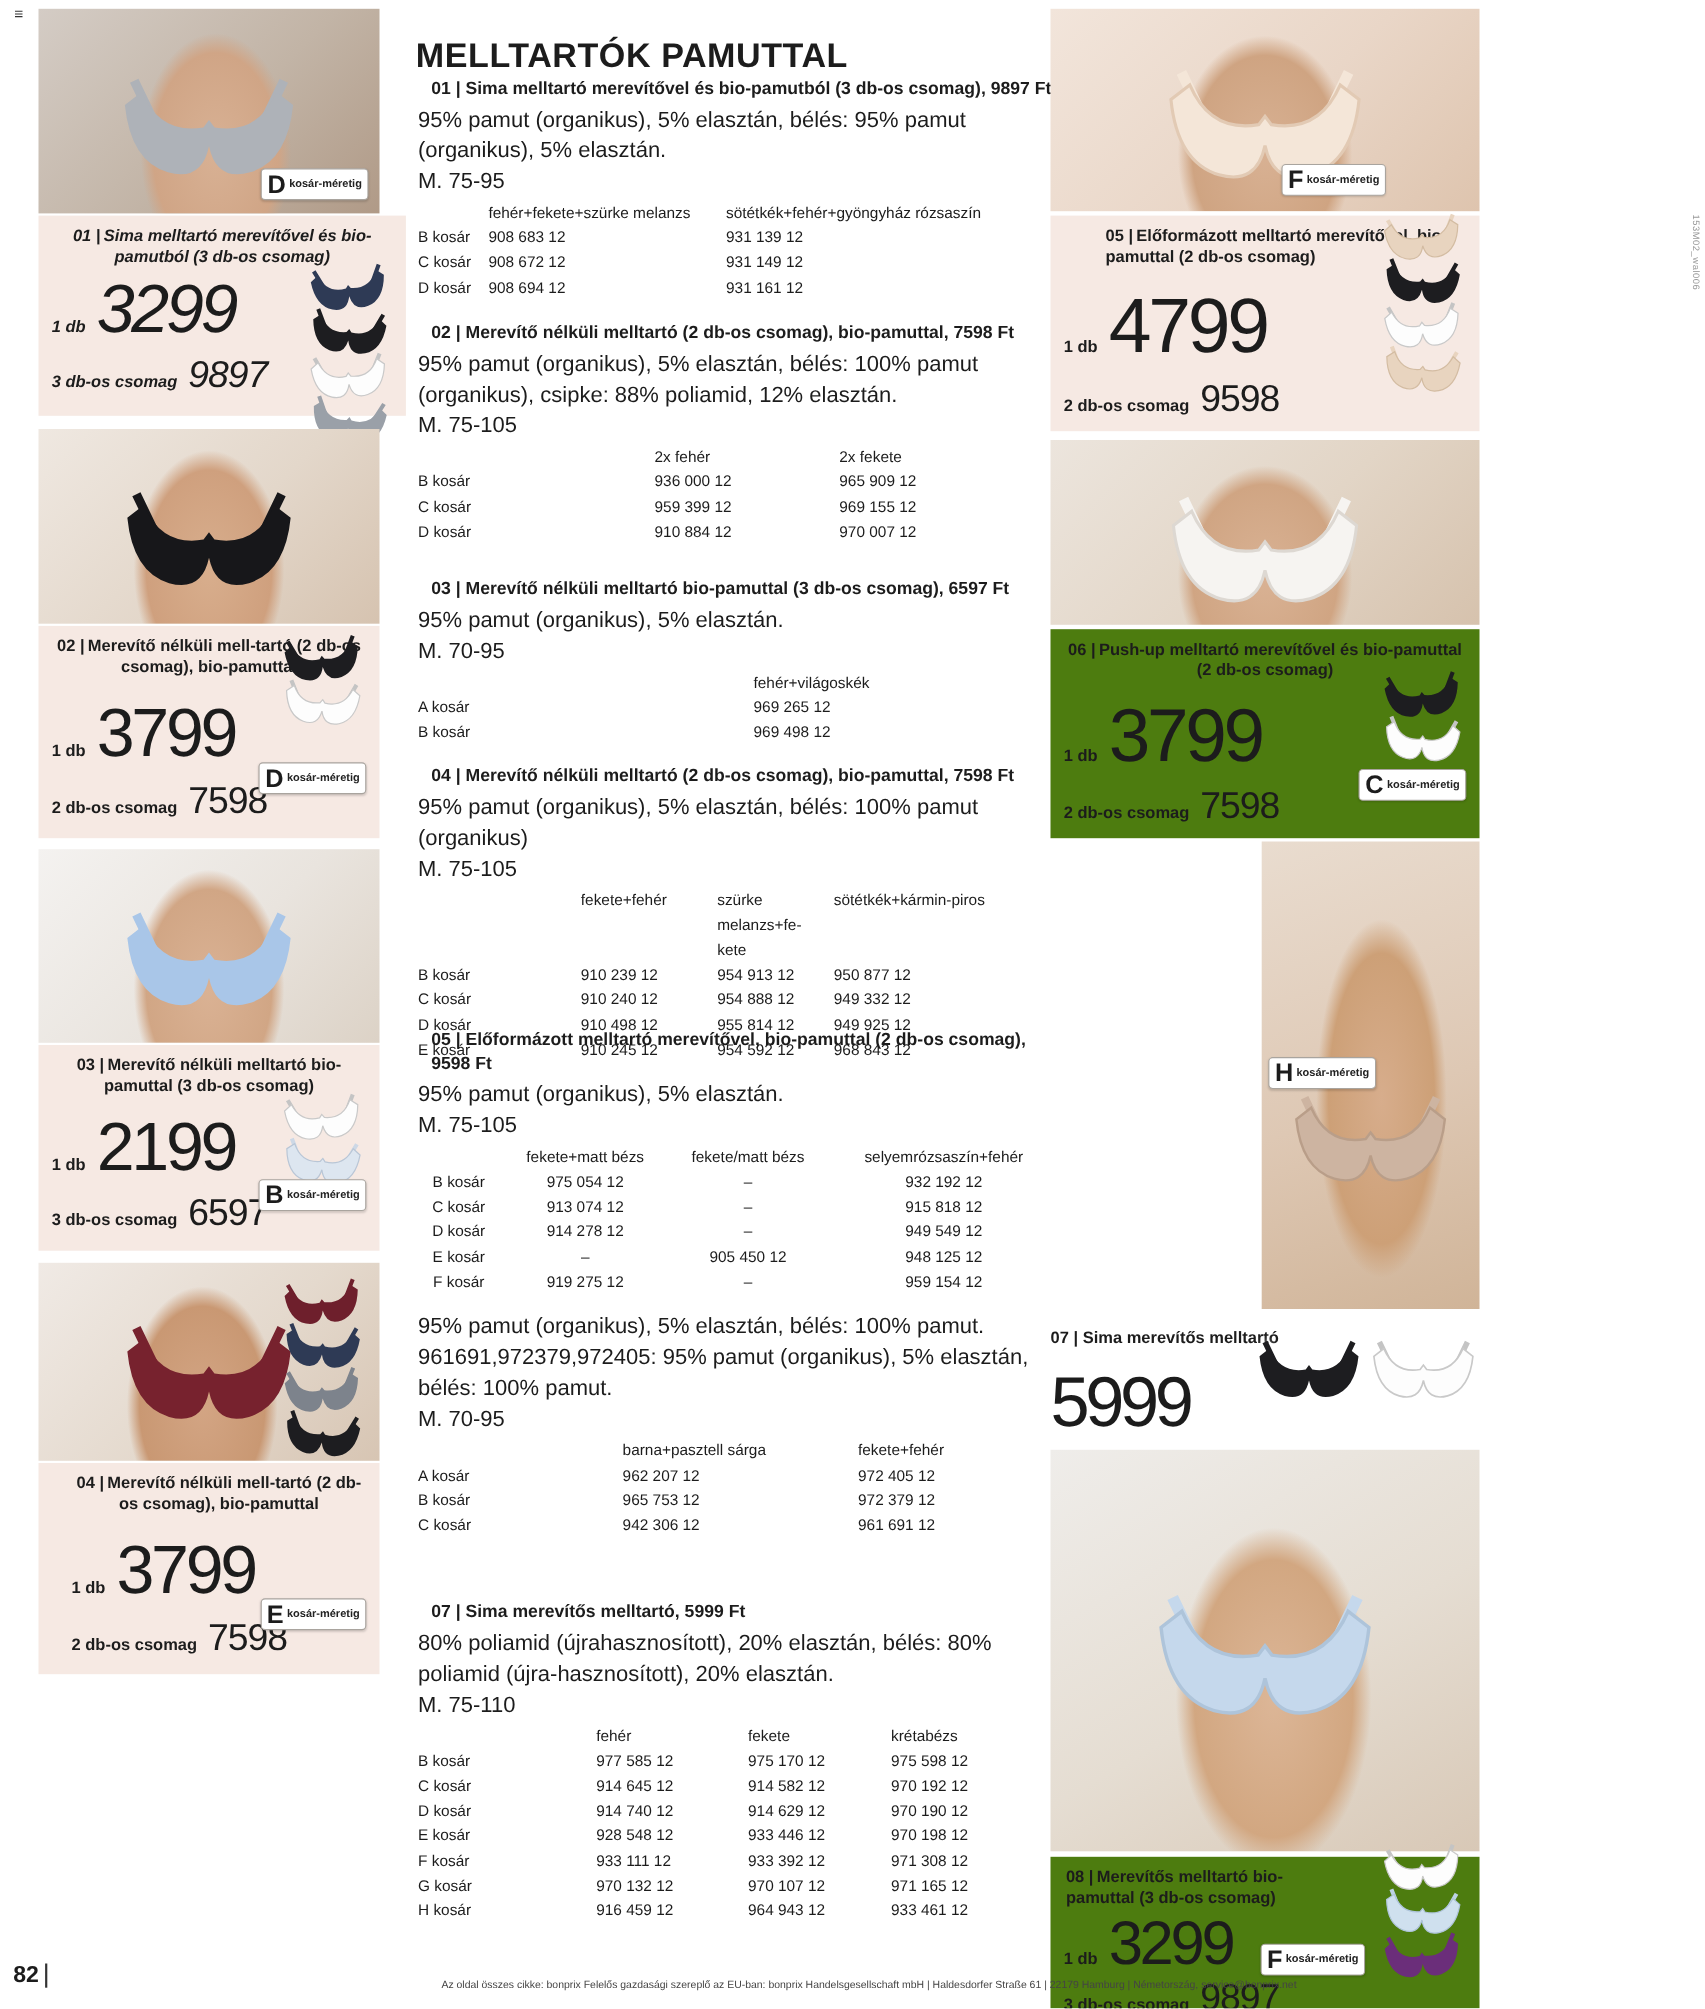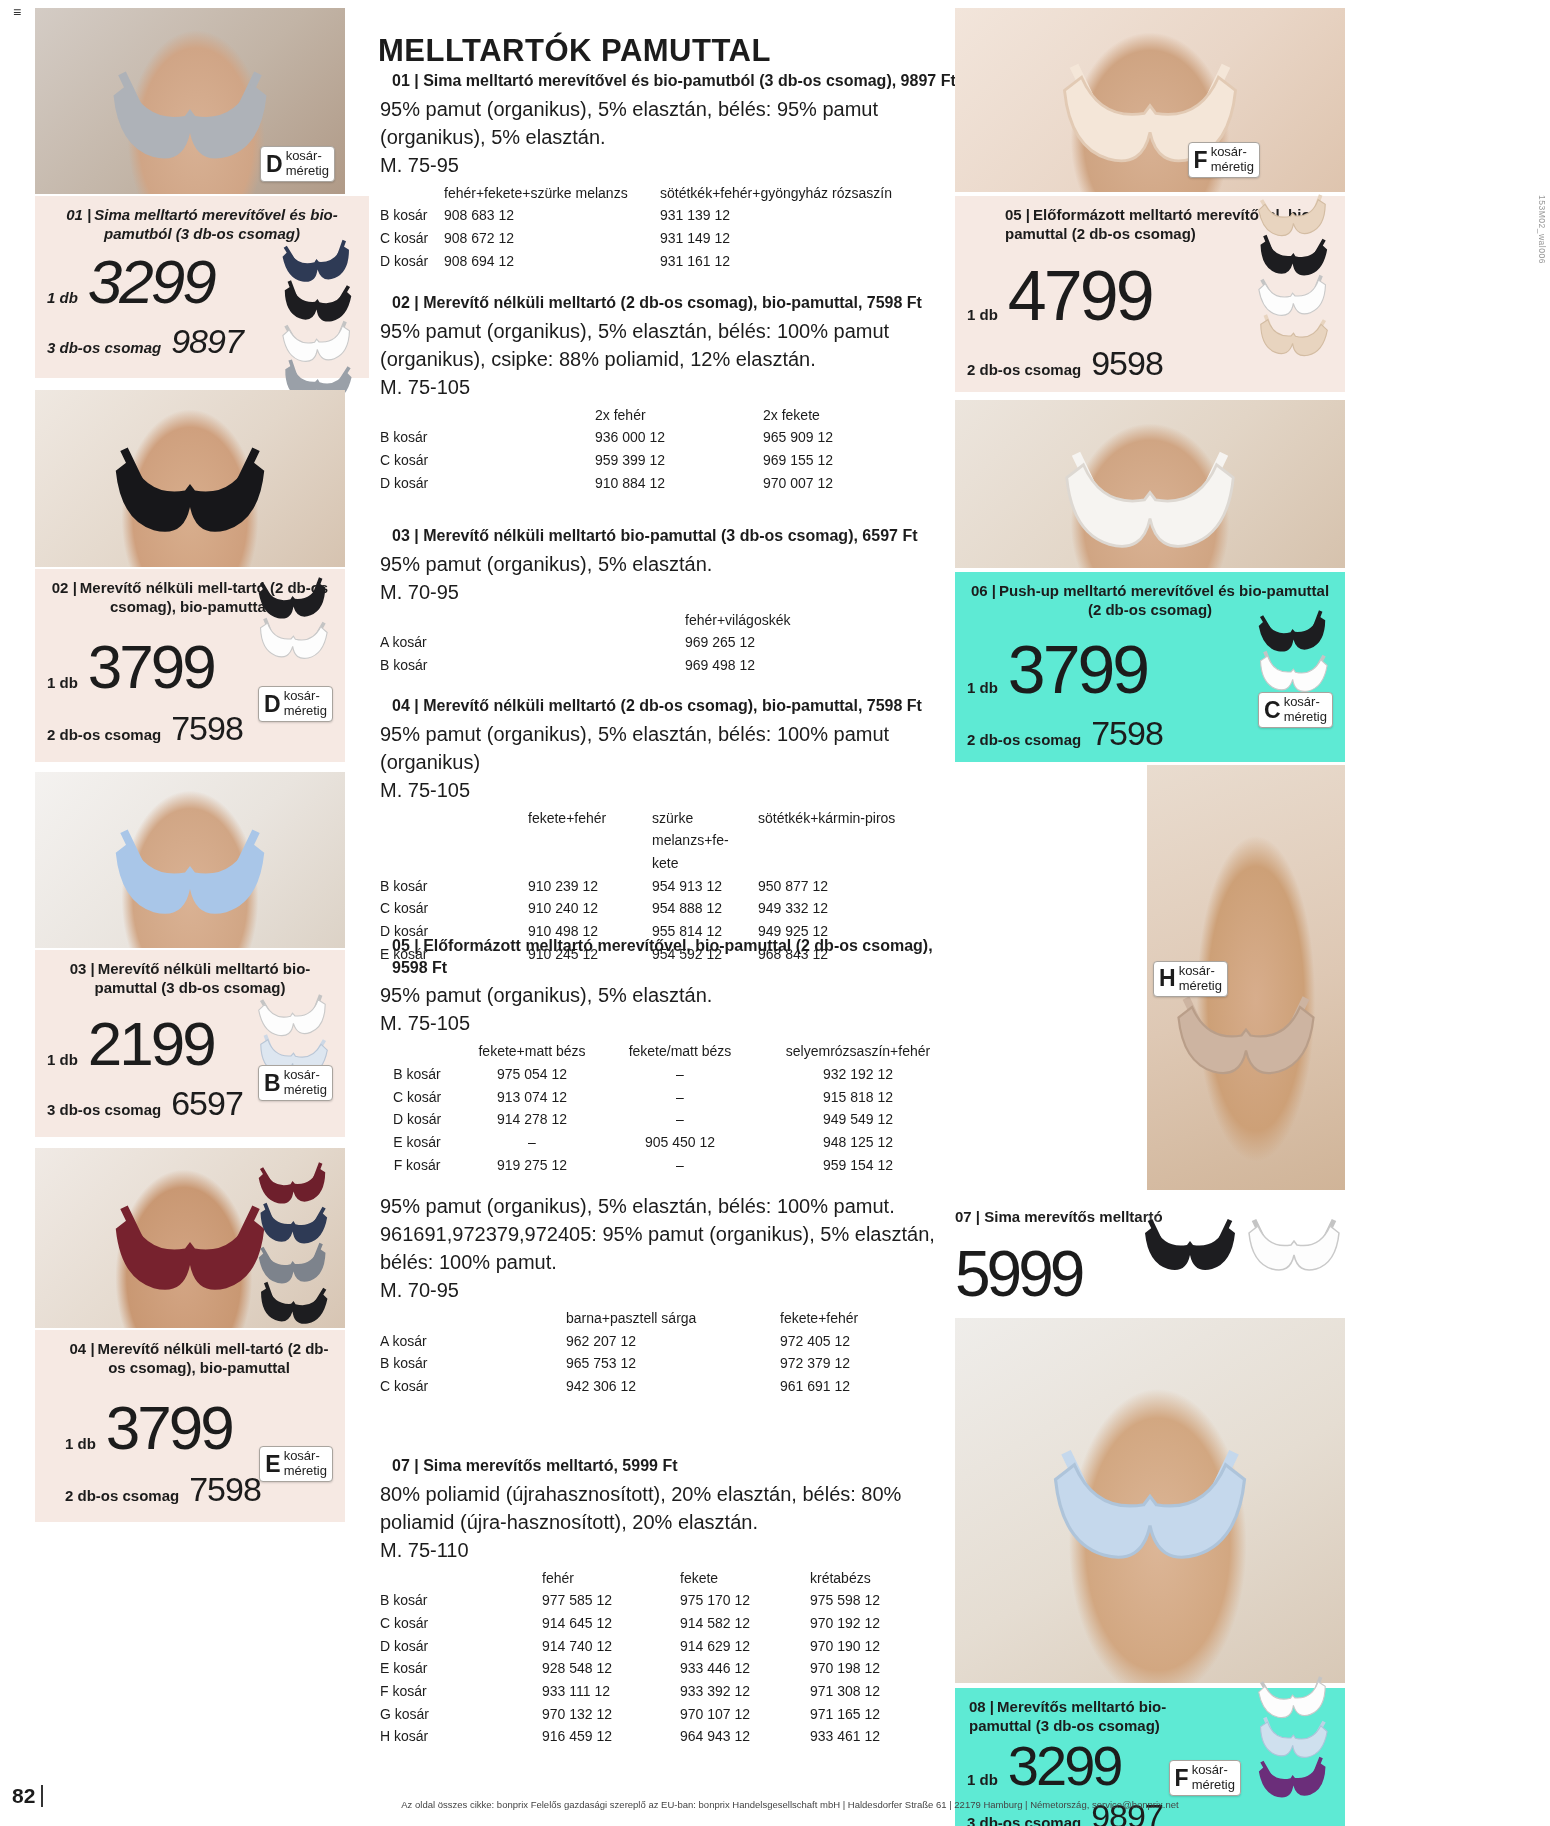--- a/index.html
+++ b/index.html
@@ -4,36 +4,36 @@
 <style>
   html,body{margin:0;padding:0;background:#fff;}
   .page{position:relative;width:1550px;height:1826px;background:#fff;overflow:hidden;
         font-family:"Liberation Sans",sans-serif;color:#1c1c1c;}
   
   .photo{position:absolute;overflow:hidden;}
   .photo .torso{position:absolute;inset:0;}
   .photo svg{position:absolute;left:50%;transform:translateX(-50%);}
   
   .card{position:absolute;background:#f6e9e3;padding:9px 10px;box-sizing:border-box;}
-  .card.white{background:#5eead4;}
+  .card.white{background:#4d7c0f;}
   .chead{font-weight:bold;font-size:15px;line-height:1.28;text-align:center;padding:0 4px;}
   .chead .n{margin-right:3px;}
   .uprice{display:flex;align-items:baseline;gap:10px;margin:10px 0 2px 2px;}
   .udb{font-weight:bold;font-size:15px;white-space:nowrap;}
   .big{font-size:62px;letter-spacing:-3px;line-height:.95;font-weight:400;}
   .pprice{display:flex;align-items:baseline;gap:10px;margin-left:2px;}
   .plab{font-weight:bold;font-size:15px;white-space:nowrap;}
   .pnum2{font-size:34px;letter-spacing:-1px;font-weight:400;}
   .thumbs{position:absolute;right:6px;top:44px;display:flex;flex-direction:column;gap:0;width:92px;align-items:center;}
   .thumbs svg{width:78px;height:46px;margin-top:-6px;}
   
   .badge{position:absolute;background:#fff;border:1px solid #a9a49e;border-radius:4px;
          display:flex;align-items:center;padding:2px 5px;box-shadow:0 1px 2px rgba(0,0,0,.15);z-index:5;}
   .bl{font-size:23px;font-weight:bold;line-height:1;}
-  .bs{display:flex;flex-direction:column;font-size:13px;line-height:1.15;margin-left:3px;color:#222;}
+  .bs{display:flex;flex-direction:row;font-size:10px;line-height:1.15;margin-left:3px;color:#222;font-weight:bold;}
   
   .htitle{position:absolute;left:378px;top:12px;font-size:31px;font-weight:700;letter-spacing:.5px;}
   .prod{position:absolute;left:380px;width:586px;}
   .ph{font-weight:bold;font-size:16px;line-height:1.35;margin:0 0 3px 12px;}
   .pd{font-size:20px;line-height:1.4;margin:0;}
   .tbl{display:grid;font-size:14px;line-height:1.62;margin-top:3px;}
   .tbl .c{padding-right:6px;}
   .t01{grid-template-columns:64px 216px 1fr;}
   .t02{grid-template-columns:215px 168px 1fr;}
   .t03{grid-template-columns:305px 1fr;}

